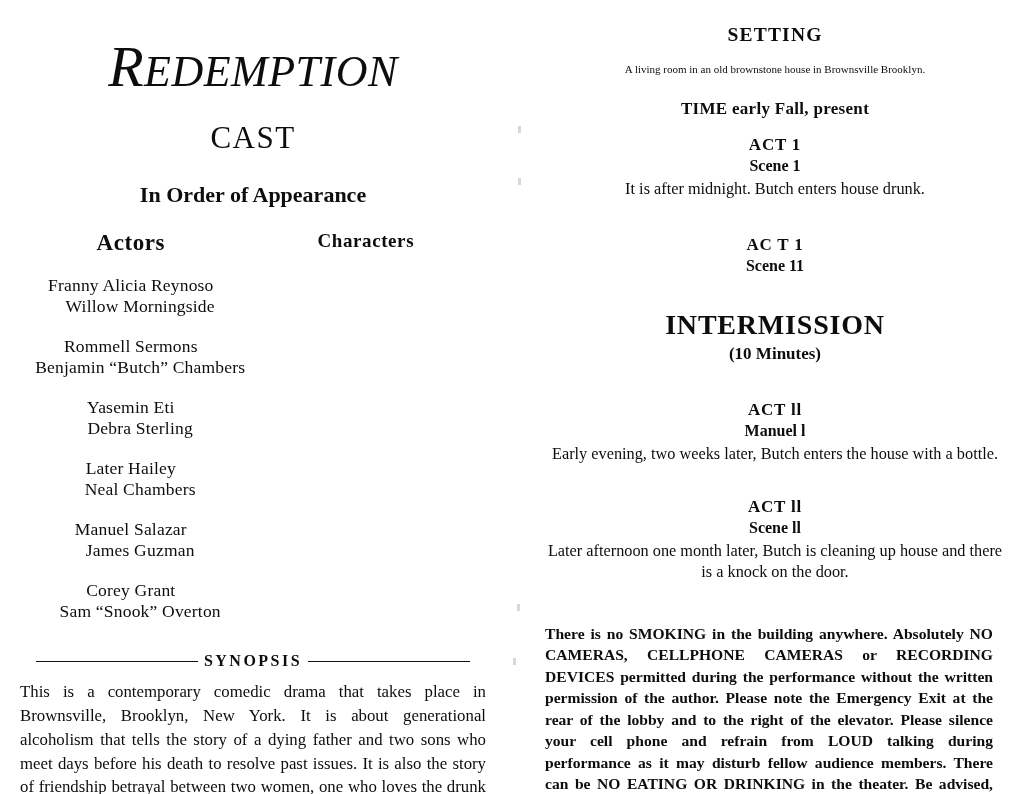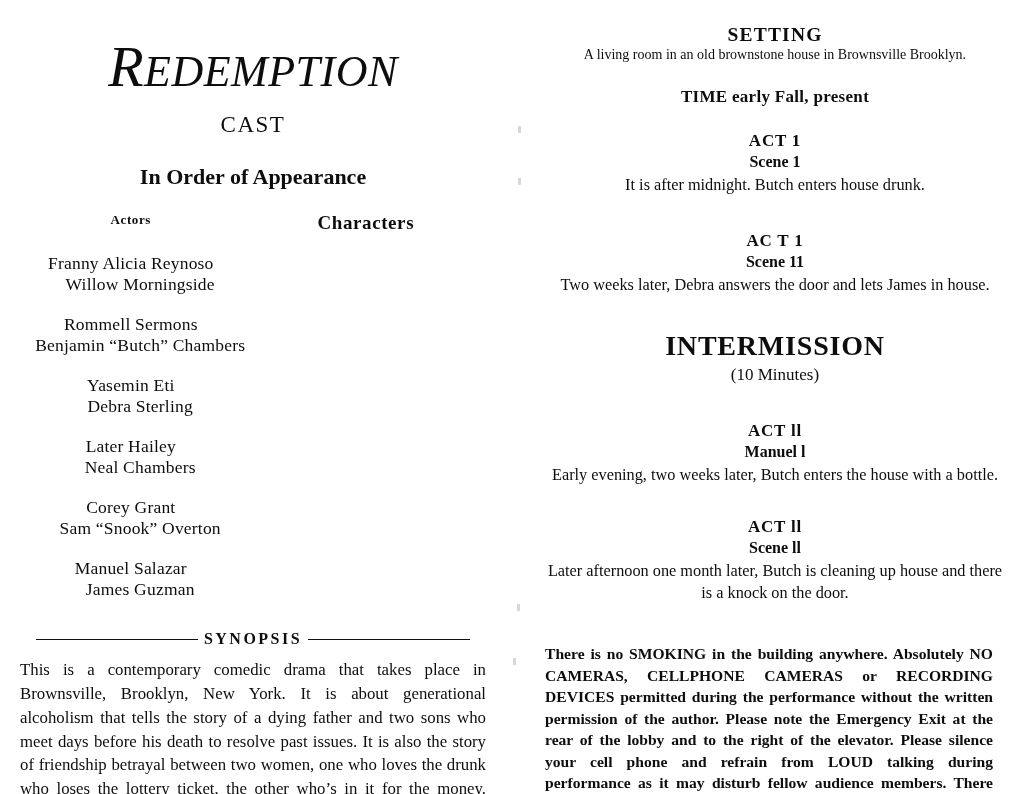--- a/index.html
+++ b/index.html
@@ -37,38 +37,38 @@
     letter-spacing: 0.5px;
     line-height: 1;
     margin: 14px 0 0 0;
     white-space: nowrap;
   }
   .show-title .cap {
     font-size: 58px;
   }
   .cast-word {
     text-align: center;
-    font-size: 23px;
+    font-size: 31px;
     letter-spacing: 1.5px;
-    margin-top: 16px;
+    margin-top: 24px;
   }
   .order-line {
     text-align: center;
     font-size: 22px;
     font-weight: bold;
     margin-top: 26px;
   }
   .cast-head {
     display: flex;
     margin-top: 22px;
   }
   .cast-head .h-actors {
     width: 48%;
     text-align: center;
-    font-size: 13px;
+    font-size: 23px;
     font-weight: bold;
     letter-spacing: 0.6px;
   }
   .cast-head .h-chars {
     width: 52%;
     text-align: center;
     font-size: 19px;
     font-weight: bold;
     letter-spacing: 0.6px;
   }
@@ -131,32 +131,32 @@
     top: 24px;
     width: 460px;
     text-align: center;
   }
   .section-title {
     font-size: 19.5px;
     font-weight: bold;
     letter-spacing: 1.2px;
   }
   .section-sub {
-    font-size: 14px;
+    font-size: 11px;
     line-height: 1.35;
-    margin-top: 0;
+    margin-top: 16px;
   }
   .time-line {
     font-size: 17px;
     font-weight: bold;
     margin-top: 22px;
     letter-spacing: 0.3px;
   }
   .act-block {
-    margin-top: 24px;
+    margin-top: 16px;
   }
   .act-name {
     font-size: 17px;
     font-weight: bold;
     letter-spacing: 0.8px;
   }
   .scene-name {
     font-size: 16px;
     font-weight: bold;
     margin-top: 2px;
@@ -169,21 +169,21 @@
   .intermission {
     margin-top: 34px;
   }
   .intermission .word {
     font-size: 28px;
     font-weight: bold;
     letter-spacing: 0.8px;
   }
   .intermission .mins {
     font-size: 17px;
-    font-weight: normal;
+    font-weight: bold;
     margin-top: 3px;
   }
   .notice {
     margin-top: 40px;
     text-align: justify;
     font-size: 15.6px;
     font-weight: bold;
     line-height: 1.38;
     padding-right: 12px;
   }
@@ -216,26 +216,26 @@
     </div>
     <div class="cast-row">
       <div class="actor">Yasemin Eti</div>
       <div class="character">Debra Sterling</div>
     </div>
     <div class="cast-row">
       <div class="actor">Later Hailey</div>
       <div class="character">Neal Chambers</div>
     </div>
     <div class="cast-row">
+      <div class="actor">Manuel Salazar</div>
+      <div class="character">James Guzman</div>
+    </div>
+    <div class="cast-row">
       <div class="actor">Corey Grant</div>
       <div class="character">Sam “Snook” Overton</div>
-    </div>
-    <div class="cast-row">
-      <div class="actor">Manuel Salazar</div>
-      <div class="character">James Guzman</div>
     </div>
 
     <div class="synopsis-head">
       <div class="rule"></div>
       <div class="label">SYNOPSIS</div>
       <div class="rule"></div>
     </div>
 
     <div class="synopsis-body">This is a contemporary comedic drama that takes place in Brownsville, Brooklyn, New York. It is about generational alcoholism that tells the story of a dying father and two sons who meet days before his death to resolve past issues. It is also the story of friendship betrayal between two women, one who loves the drunk who loses the lottery ticket, the other who’s in it for the money. When the lottery ticket is lost, all hell breaks loose. Unbeknownst to the owner of the lottery ticket, his girlfriend is pregnant and is abused by him while drunk. Her girlfriend moves in on him to get money for her ex. Close friends try to save him from himself, find the lost lottery ticket and ultimately save his relationship with Willow.</div>
   </div>
@@ -254,21 +254,20 @@
 
     <div class="act-block">
       <div class="act-name">ACT 1</div>
       <div class="scene-name">Scene 1</div>
       <div class="act-desc">It is after midnight. Butch enters house drunk.</div>
     </div>
 
     <div class="act-block" style="margin-top:36px;">
       <div class="act-name">AC T 1</div>
       <div class="scene-name">Scene 11</div>
-      <div class="act-desc">Two weeks later, Debra answers the door and lets James in house.</div>
     </div>
 
     <div class="intermission">
       <div class="word">INTERMISSION</div>
       <div class="mins">(10 Minutes)</div>
     </div>
 
     <div class="act-block" style="margin-top:36px;">
       <div class="act-name">ACT ll</div>
       <div class="scene-name">Manuel l</div>

